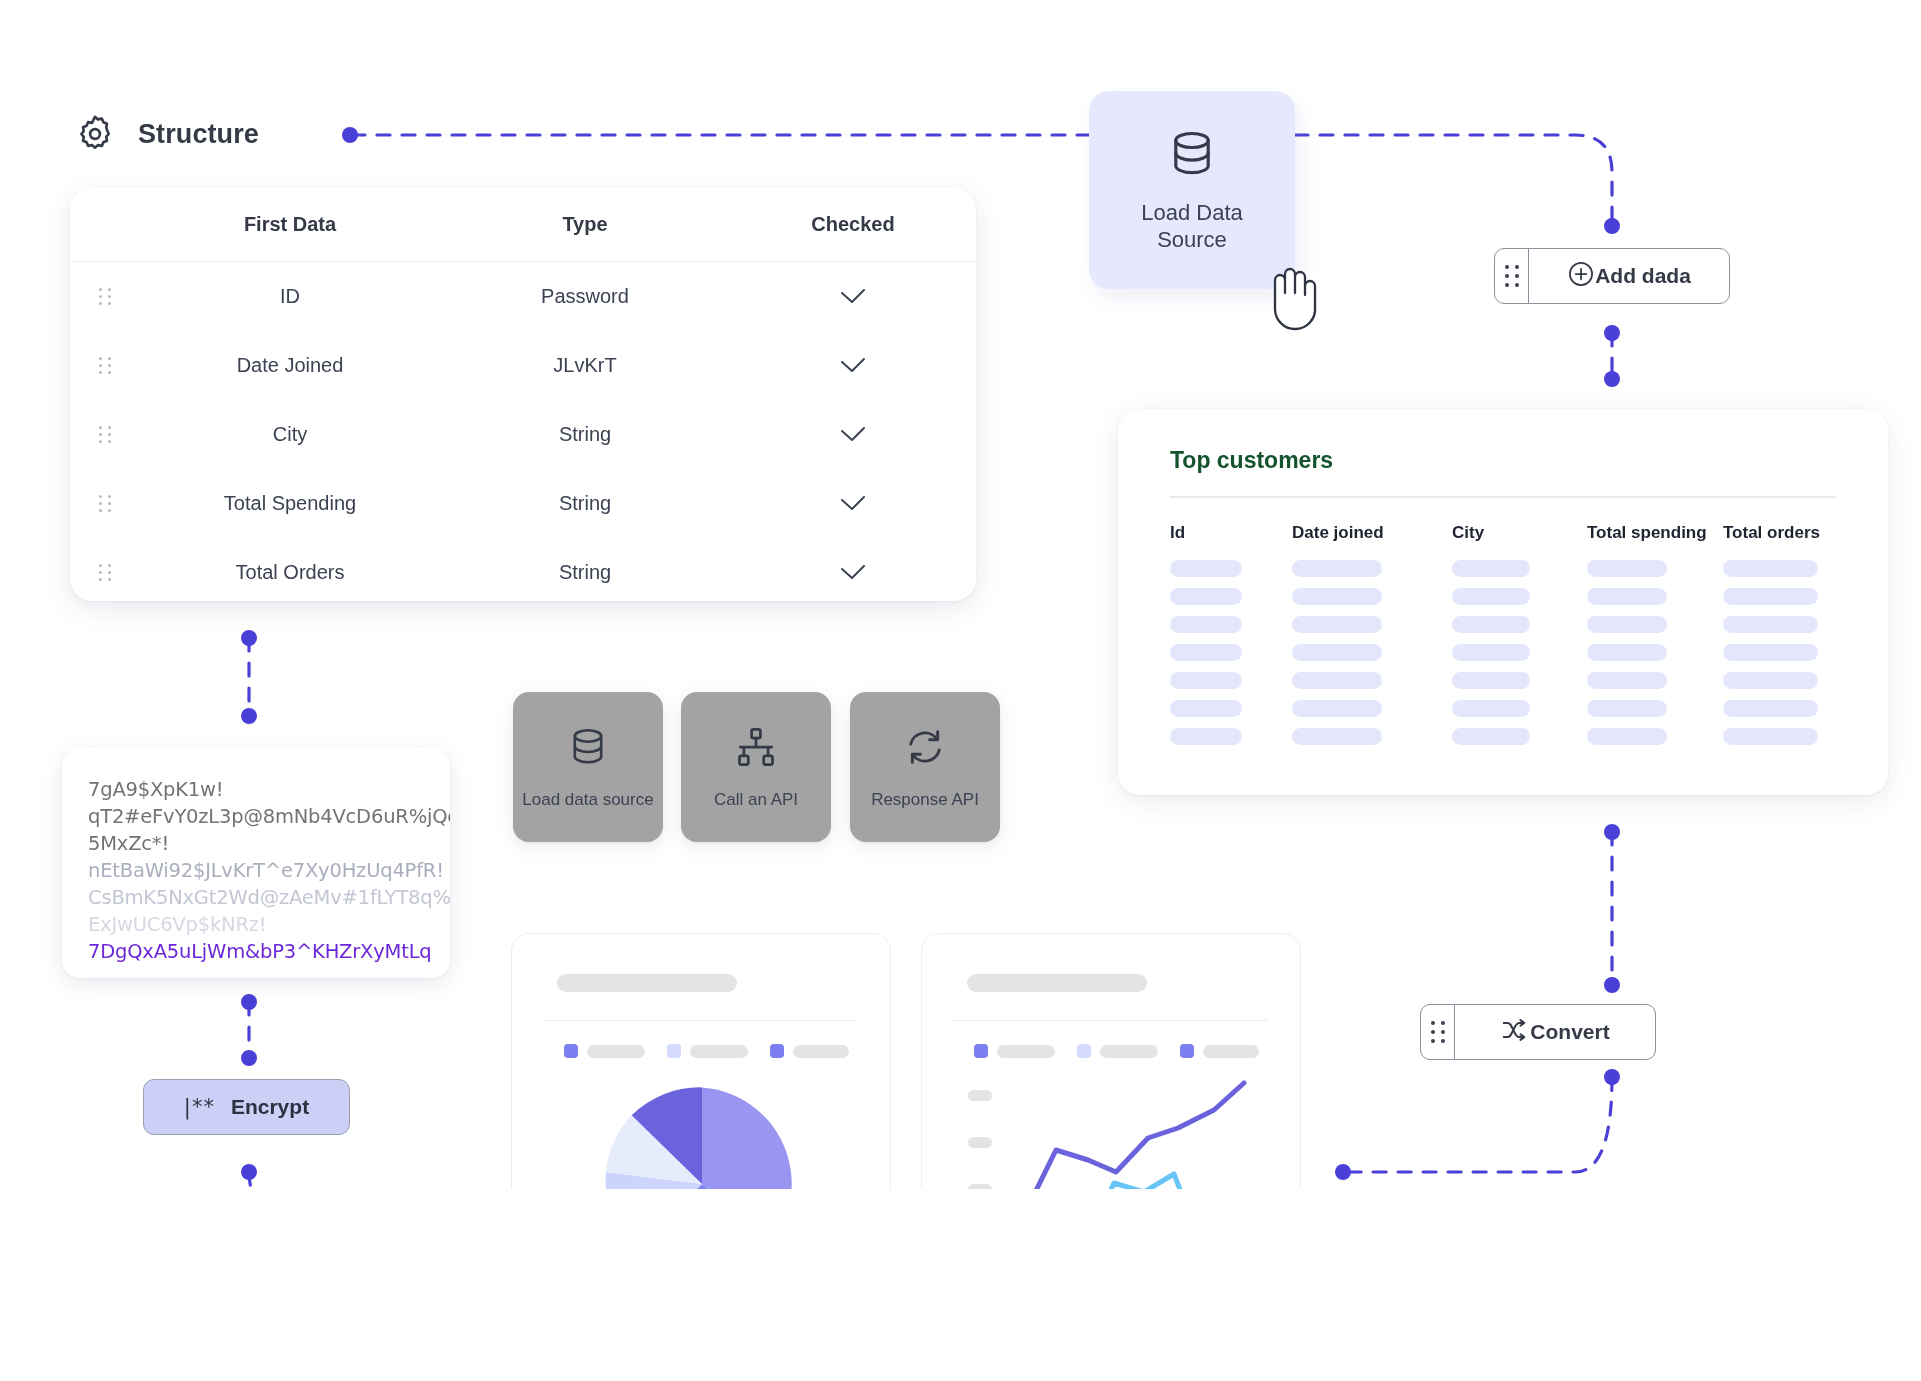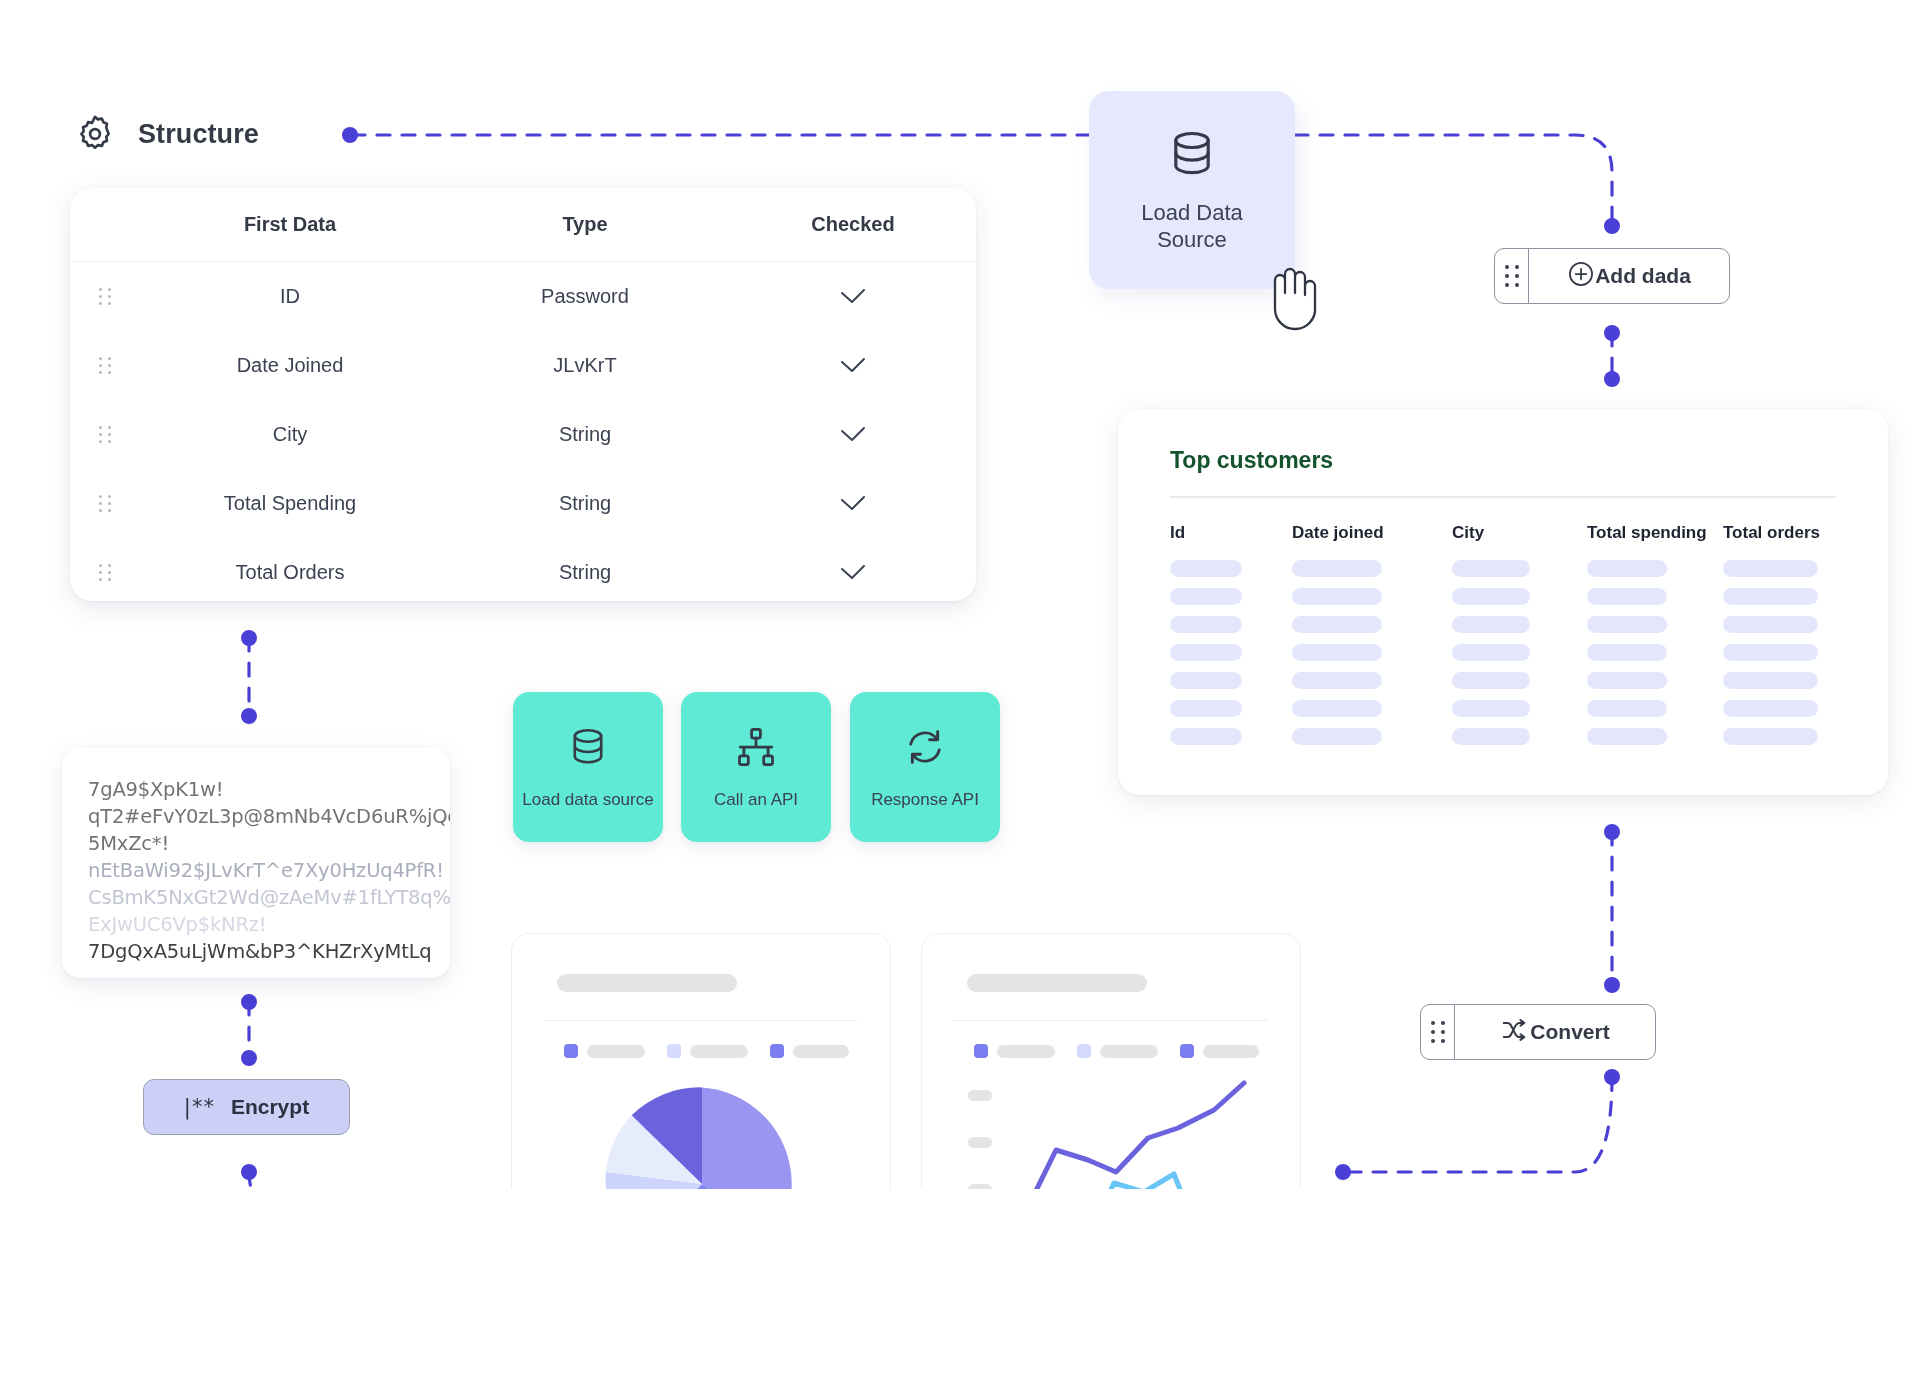--- a/index.html
+++ b/index.html
@@ -212,21 +212,21 @@
     font-size: 19.5px;
     line-height: 27px;
     color: #737373;
     white-space: nowrap;
     font-family: "DejaVu Sans", sans-serif;
     letter-spacing: -0.2px;
   }
   #cipher-card .ln:nth-child(4) { color: #a9aebd; }
   #cipher-card .ln:nth-child(5) { color: #c3c7d4; }
   #cipher-card .ln:nth-child(6) { color: #d5d8e2; }
-  #cipher-card .ln:nth-child(7) { color: #404040; }
+  #cipher-card .ln:nth-child(7) { color: #6d28d9; }
 
   
   #encrypt-btn {
     position: absolute;
     left: 143px; top: 1079px;
     width: 207px; height: 56px;
     background: #ccd0f6;
     border: 1.4px solid #9aa0b2;
     border-radius: 11px;
     display: flex;
@@ -240,21 +240,21 @@
     color: #2d3340;
     font-family: "DejaVu Sans", sans-serif;
     letter-spacing: 1px;
   }
   #encrypt-btn .txt { font-size: 21px; font-weight: 700; color: #2b3140; }
 
   
   .tile {
     position: absolute;
     width: 150px; height: 150px;
-    background: #5eead4;
+    background: #a3a3a3;
     border-radius: 16px;
     box-shadow: 0 5px 18px rgba(74,85,120,0.11), 0 1px 3px rgba(74,85,120,0.06);
     display: flex;
     flex-direction: column;
     align-items: center;
     justify-content: center;
     gap: 17px;
     z-index: 3;
   }
   .tile .tl-label {

